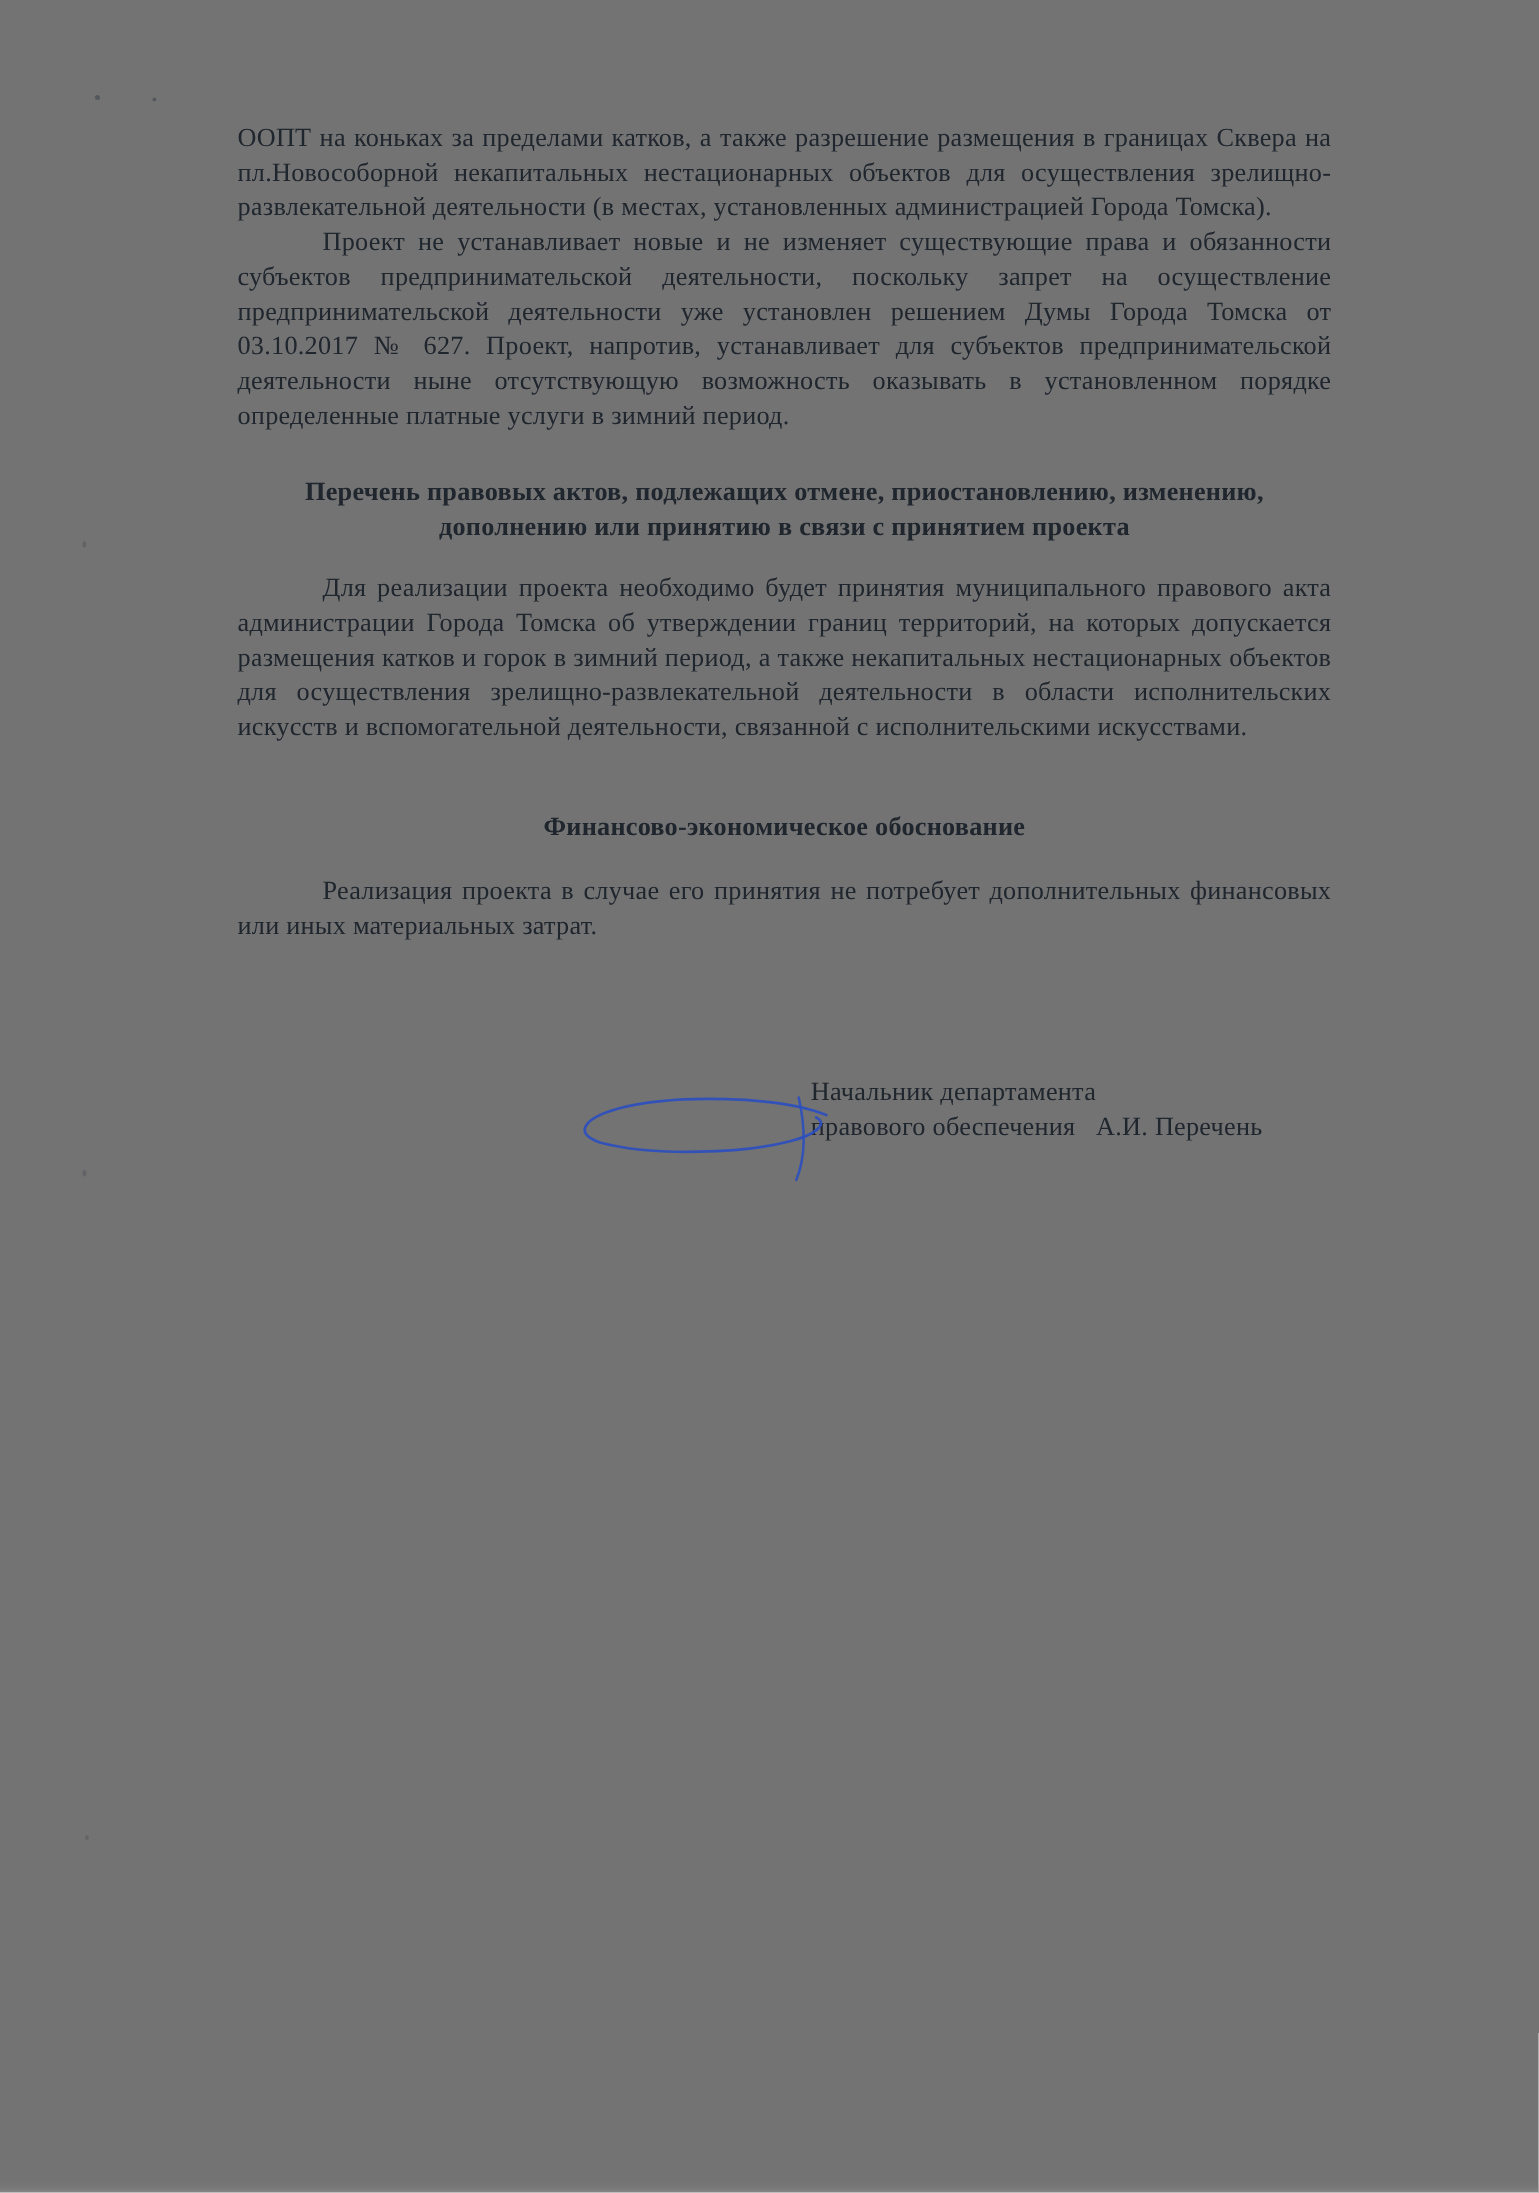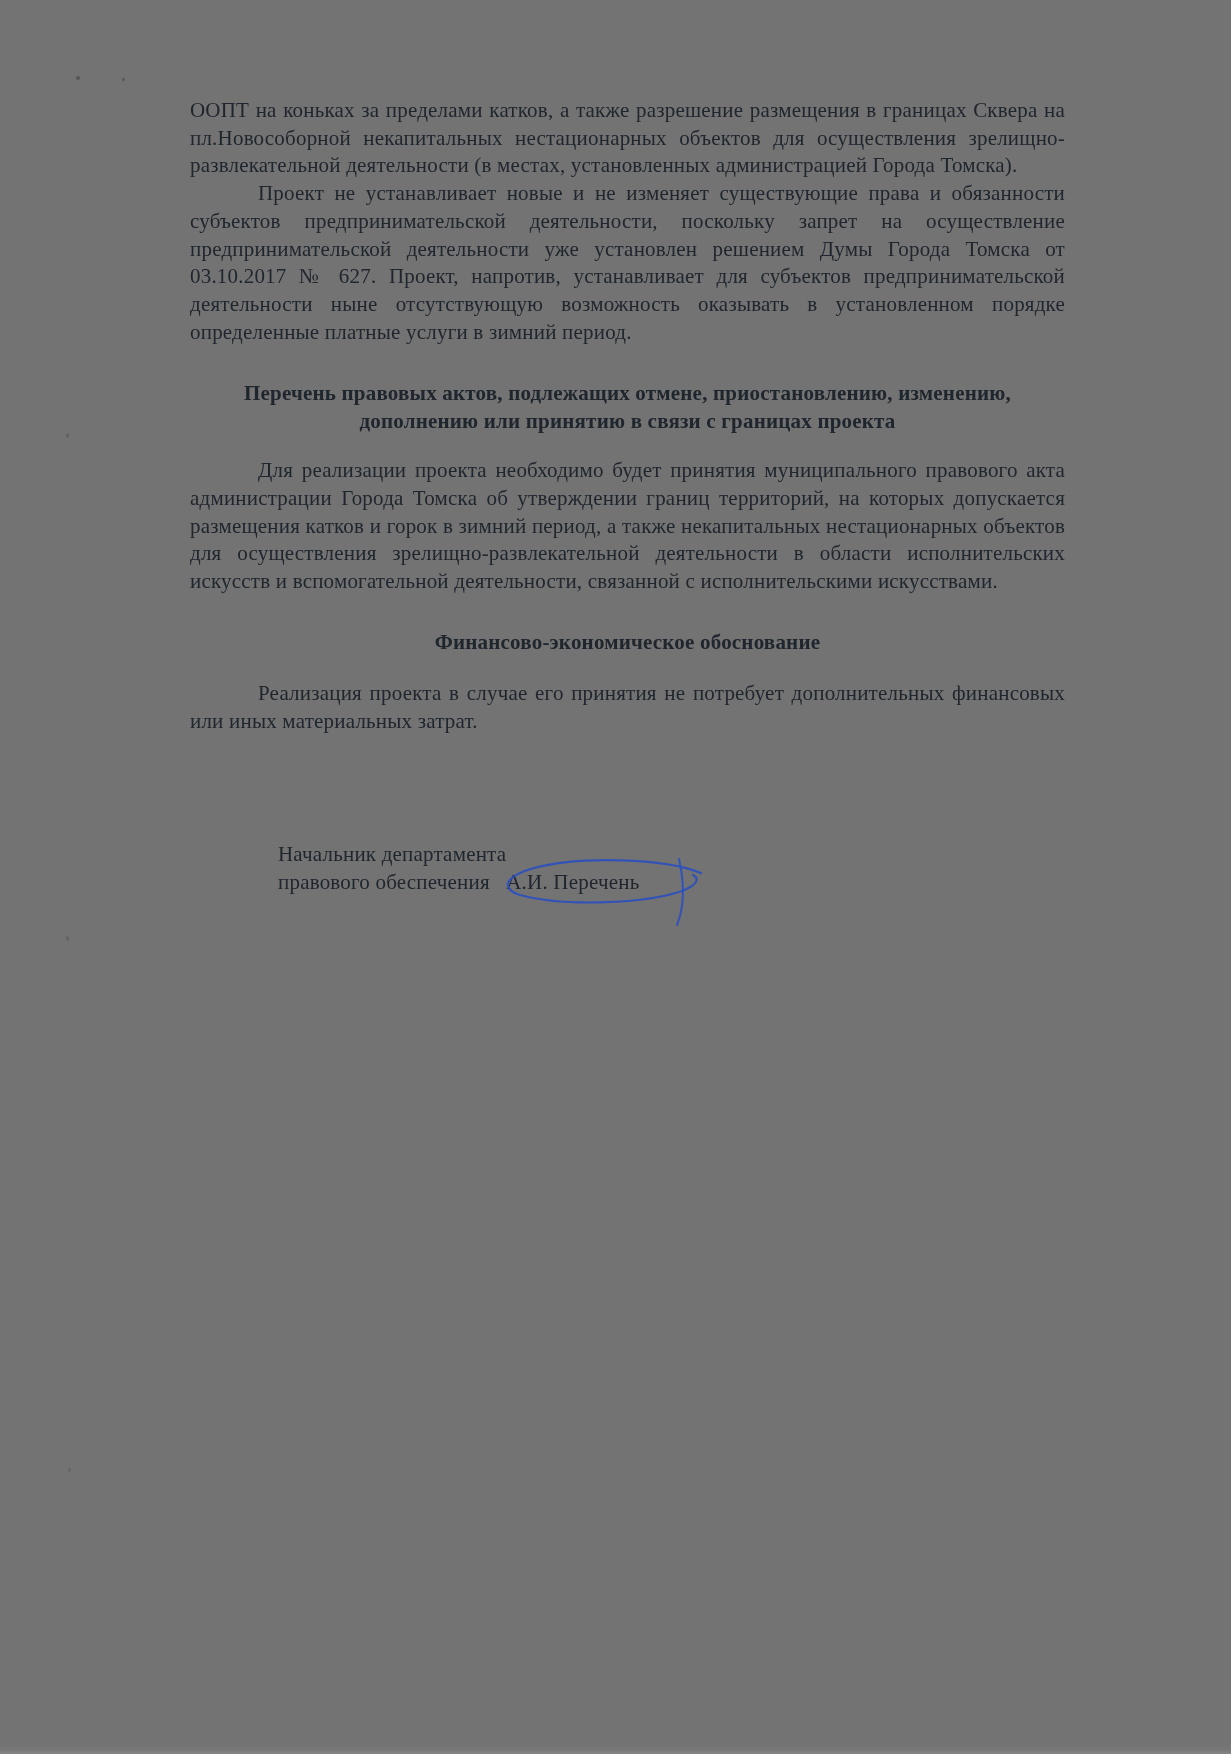--- a/index.html
+++ b/index.html
@@ -31,31 +31,31 @@
   }
   .doc-heading {
     margin: 34px 10px 22px 10px;
     font-size: 21px;
     line-height: 1.3;
     font-weight: bold;
     text-align: center;
     letter-spacing: 0.2px;
   }
   .doc-heading.single {
-    margin-top: 33px;
+    margin-top: 52px;
     margin-bottom: 24px;
     text-align: center;
   }
   .signature-block {
     position: relative;
     margin-top: 106px;
-    margin-left: 88px;
+    margin-left: 48px;
     display: flex;
     align-items: flex-end;
-    justify-content: flex-start;
+    justify-content: flex-end;
     padding-right: 55px;
   }
   .signature-title {
     font-size: 21px;
     line-height: 1.32;
     letter-spacing: 0.2px;
   }
   .signee-name {
     font-size: 21px;
     line-height: 1.32;
@@ -98,21 +98,21 @@
   <span class="artifact dot-a"></span>
   <span class="artifact dot-b"></span>
   <span class="artifact dot-c"></span>
   <span class="artifact dot-d"></span>
   <span class="artifact dot-e"></span>
 
   <p class="body-text no-indent">ООПТ на коньках за пределами катков, а также разрешение размещения в границах Сквера на пл.Новособорной некапитальных нестационарных объектов для осуществления зрелищно-развлекательной деятельности (в местах, установленных администрацией Города Томска).</p>
 
   <p class="body-text">Проект не устанавливает новые и не изменяет существующие права и обязанности субъектов предпринимательской деятельности, поскольку запрет на осуществление предпринимательской деятельности уже установлен решением Думы Города Томска от 03.10.2017 № 627. Проект, напротив, устанавливает для субъектов предпринимательской деятельности ныне отсутствующую возможность оказывать в установленном порядке определенные платные услуги в зимний период.</p>
 
-  <h2 class="doc-heading">Перечень правовых актов, подлежащих отмене, приостановлению, изменению, дополнению или принятию в связи с границах проекта</h2>
+  <h2 class="doc-heading">Перечень правовых актов, подлежащих отмене, приостановлению, изменению, дополнению или принятию в связи с принятием проекта</h2>
 
   <p class="body-text">Для реализации проекта необходимо будет принятия муниципального правового акта администрации Города Томска об утверждении границ территорий, на которых допускается размещения катков и горок в зимний период, а также некапитальных нестационарных объектов для осуществления зрелищно-развлекательной деятельности в области исполнительских искусств и вспомогательной деятельности, связанной с исполнительскими искусствами.</p>
 
   <h2 class="doc-heading single">Финансово-экономическое обоснование</h2>
 
   <p class="body-text">Реализация проекта в случае его принятия не потребует дополнительных финансовых или иных материальных затрат.</p>
 
   <div class="signature-block">
     <div class="signature-title">
       <div>Начальник департамента</div>

